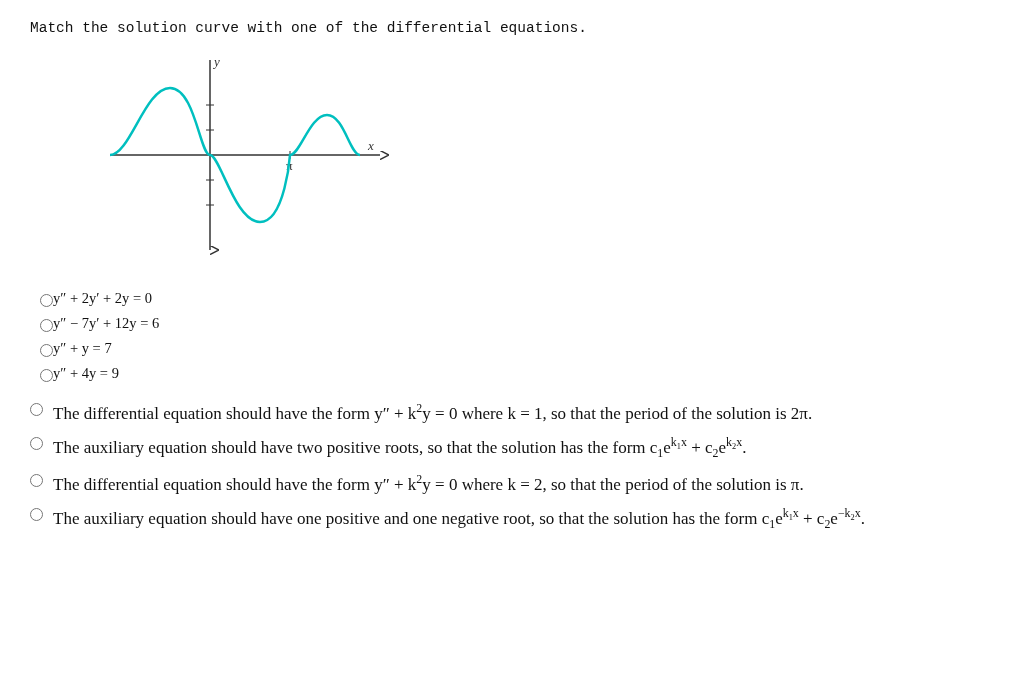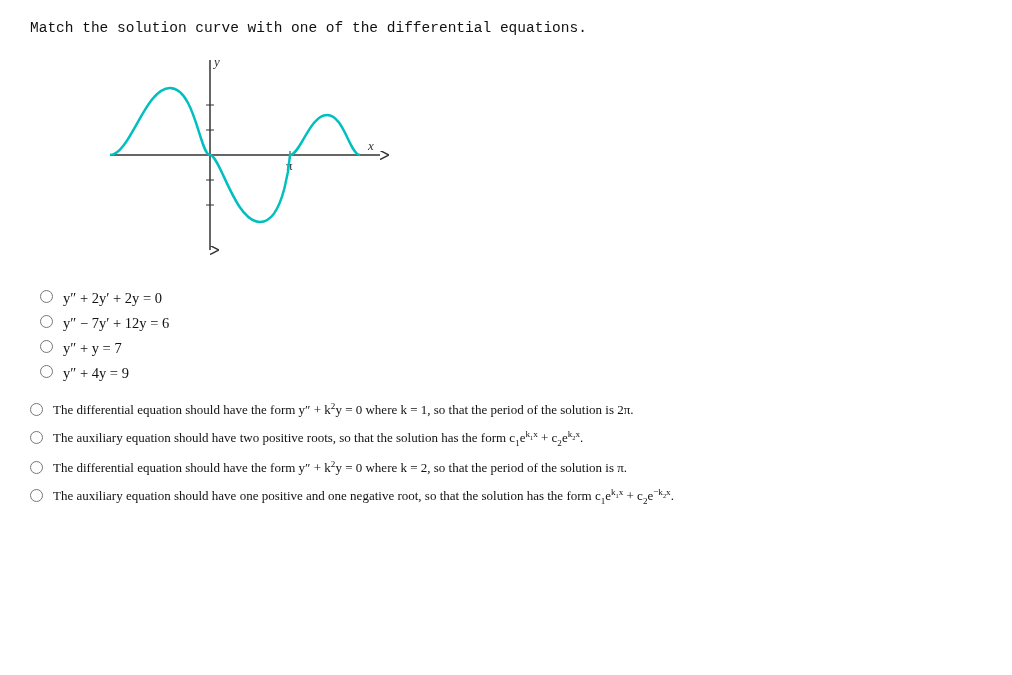--- a/index.html
+++ b/index.html
@@ -22,23 +22,22 @@
       height: 220px;
       margin: 0 auto 20px 60px;
       position: relative;
     }
     .options-section {
       margin-bottom: 18px;
       padding-left: 10px;
     }
     .option-row {
       display: flex;
-      align-items: flex-start;
+      align-items: flex-end;
       margin-bottom: 8px;
-      gap: 10px;
     }
     .option-row input[type="radio"] {
       margin: 0;
       flex-shrink: 0;
     }
     .option-label {
       font-size: 14.5px;
     }
     .reasoning-section {
       margin-top: 16px;
@@ -51,21 +50,21 @@
       display: flex;
       align-items: flex-start;
       margin-bottom: 8px;
       gap: 10px;
     }
     .reasoning-row input[type="radio"] {
       margin-top: 3px;
       flex-shrink: 0;
     }
     .reasoning-label {
-      font-size: 13px;
+      font-size: 17px;
       line-height: 1.5;
     }
     sup { font-size: 0.7em; }
     sub { font-size: 0.7em; }
   </style>
 </head>
 <body>
 
 <div class="instruction">Match the solution curve with one of the differential equations.</div>
 

